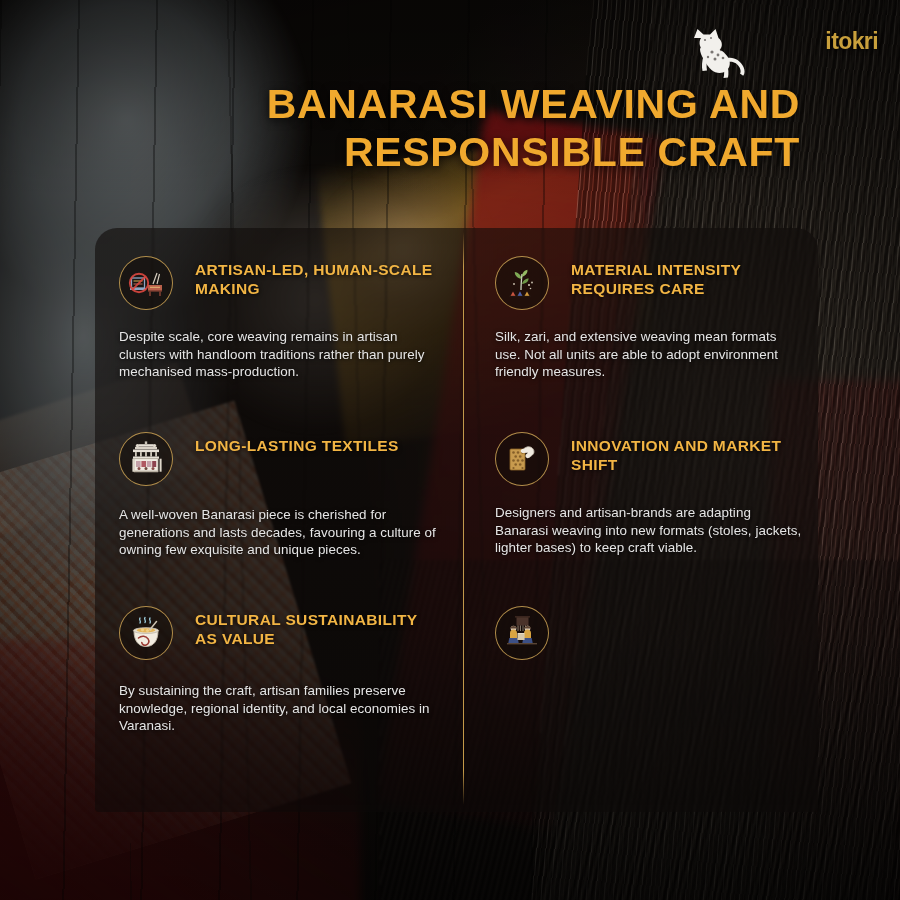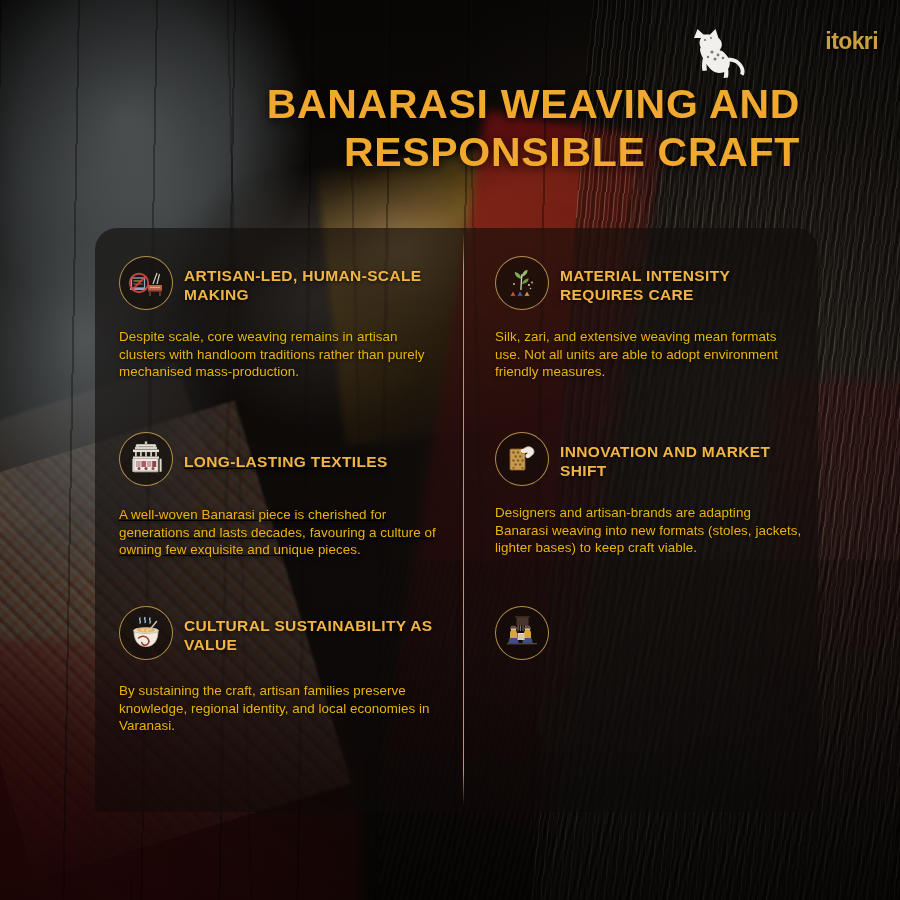--- a/index.html
+++ b/index.html
@@ -208,21 +208,21 @@
     grid-template-rows:172px 176px 1fr;
   }
 
   .card{
     position:relative;
     padding:26px 22px 0 24px;
   }
   .card.right{ padding-left:32px; padding-right:16px; }
 
   .card-head{
-    display:flex; align-items:center; gap:11px;
+    display:flex; align-items:flex-start; gap:22px;
   }
 
   .icon-circle{
     flex:0 0 auto;
     width:54px; height:54px;
     border-radius:50%;
     border:1.4px solid rgba(206,164,86,.85);
     background:rgba(18,12,10,.55);
     display:flex; align-items:center; justify-content:center;
     overflow:hidden;
@@ -238,29 +238,29 @@
     color:#F2B544;
     text-transform:uppercase;
     padding-top:6px;
     text-shadow:0 1px 4px rgba(0,0,0,.8);
   }
 
   .card-body{
     margin-top:16px;
     font-size:13.4px;
     line-height:17.5px;
-    color:#eab308;
+    color:#e5e5e5;
     letter-spacing:.05px;
     text-shadow:0 1px 4px rgba(0,0,0,.85);
   }
   .card.right .card-body{ margin-top:18px; }
 
   
   .c1 .card-body{ margin-top:18px; }
-  .c3 { padding-top:30px;text-decoration:underline; }
+  .c3 { padding-top:30px; }
   .c4 { padding-top:30px; }
   .c3 .card-body{ margin-top:20px; }
   .c4 .card-body{ margin-top:22px; }
   .c5 { padding-top:28px; }
   .c6 { padding-top:28px; }
   .c5 .card-body{ margin-top:22px; }
   .c6 .card-body{ margin-top:22px; }
 </style>
 </head>
 <body>

